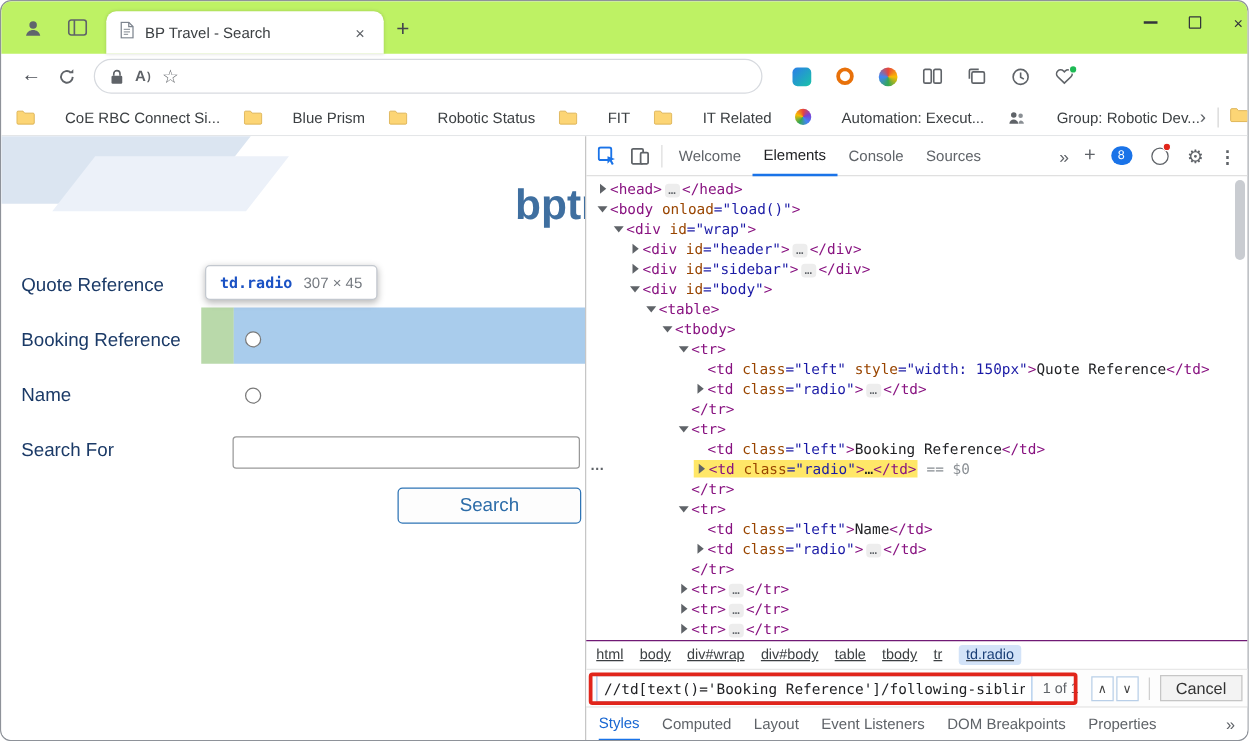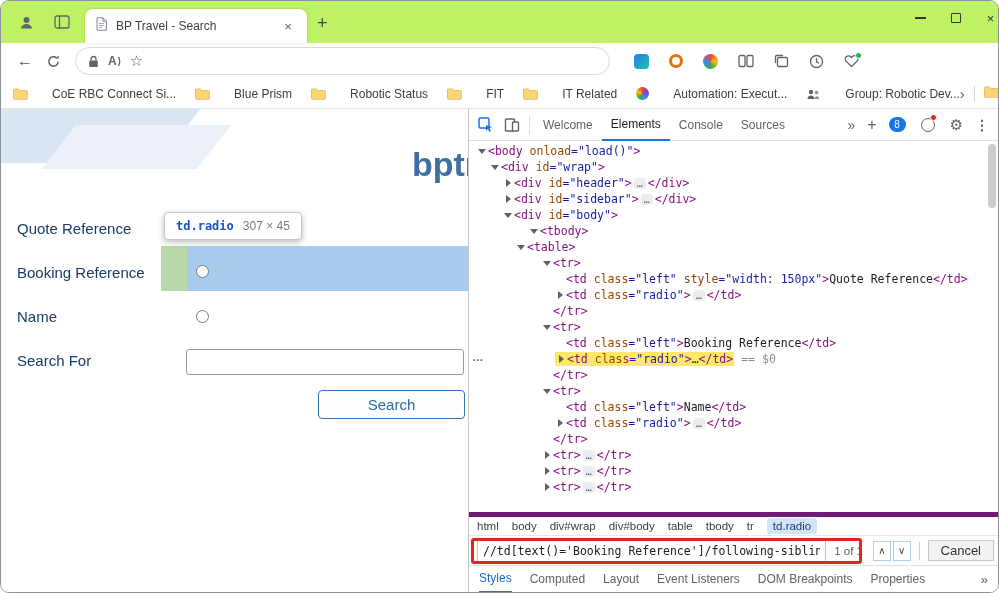--- a/index.html
+++ b/index.html
@@ -102,22 +102,22 @@
   .ar-r::before { content:''; position:absolute; left:3px; top:1px; border-top:4px solid transparent;
                   border-bottom:4px solid transparent; border-left:5px solid #5f6368; }
   .t-tag { color:#881280; } .t-attr { color:#994500; } .t-val { color:#1a1aa6; }
   .t-txt { color:#202124; } .t-pun { color:#202124; }
   .t-ell { color:#5f6368; background:#ededed; border-radius:3px; padding:0 3px; margin:0 2px; font-size:10px; }
   .hl-yellow { background:#ffe768; padding:0 1px; }
   .t-suffix { color:#8a8f94; margin-left:7px; }
   .gutter-dots { position:absolute; left:3px; top:-2px; color:#5f6368; font-weight:bold; font-family:"Liberation Sans", sans-serif; }
   .scroll-thumb { position:absolute; right:2px; top:3px; width:8px; height:64px; background:#c9ccd1; border-radius:4px; }
 
-  .dt-crumbs { height:23px; flex:none; border-top:5px solid #701a75; display:flex; align-items:center;
-               padding:0 8px; gap:13px; font-size:11.5px; color:#3c4043; overflow:hidden; }
+  .dt-crumbs { height:23px; flex:none; border-top:1px solid #701a75; display:flex; align-items:center;
+               padding:0 8px; gap:13px; font-size:11.5px; color:#3c4043; overflow:hidden;text-decoration:underline; }
   .crumb { white-space:nowrap; }
   .crumb.selected { background:#d3e3f8; color:#1a3f77; padding:2px 6px; border-radius:3px; }
 
   .dt-find { height:30px; flex:none; display:flex; align-items:center; padding:0 4px; position:relative;
              border-top:1px solid #e8e8e8; background:#fdfdfd; }
   .red-box { position:absolute; left:2px; top:2px; width:391px; height:26px; border:3px solid #e1251b;
              border-radius:3px; pointer-events:none; z-index:3; }
   .find-input { width:374px; height:22px; border:1px solid #a8c7ea; font-family:"DejaVu Sans Mono", monospace;
                 font-size:11.5px; padding:0 5px; color:#202124; margin-left:4px; }
   .match-count { font-size:11.5px; color:#5f6368; margin:0 8px; white-space:nowrap; }
@@ -352,27 +352,28 @@
           <span class="dt-iconbtn" style="width:20px;">
             <span class="fb-circle"></span>
             <span class="notif-dot"></span>
           </span>
           <span class="dt-glyph" style="font-size:15px;">⚙</span>
           <span class="dt-glyph" style="font-weight:bold;">⋮</span>
         </div>
       </div>
 
       <div class="dt-tree" id="tree">
+          <div class="dt-line" style="padding-left: 8px;"><span class="tw-ar ar-r"></span><span><span class="t-tag">&lt;head&gt;</span><span class="t-ell">…</span><span class="t-tag">&lt;/head&gt;</span></span></div>
           <div class="dt-line" style="padding-left: 8px;"><span class="tw-ar ar-d"></span><span><span class="t-tag">&lt;body </span><span class="t-attr">onload</span><span class="t-val">="load()"</span><span class="t-tag">&gt;</span></span></div>
           <div class="dt-line" style="padding-left: 21px;"><span class="tw-ar ar-d"></span><span><span class="t-tag">&lt;div </span><span class="t-attr">id</span><span class="t-val">="wrap"</span><span class="t-tag">&gt;</span></span></div>
           <div class="dt-line" style="padding-left: 34px;"><span class="tw-ar ar-r"></span><span><span class="t-tag">&lt;div </span><span class="t-attr">id</span><span class="t-val">="header"</span><span class="t-tag">&gt;</span><span class="t-ell">…</span><span class="t-tag">&lt;/div&gt;</span></span></div>
           <div class="dt-line" style="padding-left: 34px;"><span class="tw-ar ar-r"></span><span><span class="t-tag">&lt;div </span><span class="t-attr">id</span><span class="t-val">="sidebar"</span><span class="t-tag">&gt;</span><span class="t-ell">…</span><span class="t-tag">&lt;/div&gt;</span></span></div>
           <div class="dt-line" style="padding-left: 34px;"><span class="tw-ar ar-d"></span><span><span class="t-tag">&lt;div </span><span class="t-attr">id</span><span class="t-val">="body"</span><span class="t-tag">&gt;</span></span></div>
+          <div class="dt-line" style="padding-left: 47px;"><span class="tw-ar ar-d"></span><span><span class="t-tag">&lt;table&gt;</span></span></div>
           <div class="dt-line" style="padding-left: 60px;"><span class="tw-ar ar-d"></span><span><span class="t-tag">&lt;tbody&gt;</span></span></div>
-          <div class="dt-line" style="padding-left: 47px;"><span class="tw-ar ar-d"></span><span><span class="t-tag">&lt;table&gt;</span></span></div>
           <div class="dt-line" style="padding-left: 73px;"><span class="tw-ar ar-d"></span><span><span class="t-tag">&lt;tr&gt;</span></span></div>
           <div class="dt-line" style="padding-left: 86px;"><span class="tw-ar ar-n"></span><span><span class="t-tag">&lt;td </span><span class="t-attr">class</span><span class="t-val">="left"</span><span class="t-pun"> </span><span class="t-attr">style</span><span class="t-val">="width: 150px"</span><span class="t-tag">&gt;</span><span class="t-txt">Quote Reference</span><span class="t-tag">&lt;/td&gt;</span></span></div>
           <div class="dt-line" style="padding-left: 86px;"><span class="tw-ar ar-r"></span><span><span class="t-tag">&lt;td </span><span class="t-attr">class</span><span class="t-val">="radio"</span><span class="t-tag">&gt;</span><span class="t-ell">…</span><span class="t-tag">&lt;/td&gt;</span></span></div>
           <div class="dt-line" style="padding-left: 73px;"><span class="tw-ar ar-n"></span><span><span class="t-tag">&lt;/tr&gt;</span></span></div>
           <div class="dt-line" style="padding-left: 73px;"><span class="tw-ar ar-d"></span><span><span class="t-tag">&lt;tr&gt;</span></span></div>
           <div class="dt-line" style="padding-left: 86px;"><span class="tw-ar ar-n"></span><span><span class="t-tag">&lt;td </span><span class="t-attr">class</span><span class="t-val">="left"</span><span class="t-tag">&gt;</span><span class="t-txt">Booking Reference</span><span class="t-tag">&lt;/td&gt;</span></span></div>
           <div class="dt-line" style="padding-left: 86px;"><span class="gutter-dots">…</span><span class="hl-yellow"><span class="tw-ar ar-r"></span><span class="t-tag">&lt;td </span><span class="t-attr">class</span><span class="t-val">="radio"</span><span class="t-tag">&gt;</span><span class="t-txt">…</span><span class="t-tag">&lt;/td&gt;</span></span><span class="t-suffix">== $0</span></div>
           <div class="dt-line" style="padding-left: 73px;"><span class="tw-ar ar-n"></span><span><span class="t-tag">&lt;/tr&gt;</span></span></div>
           <div class="dt-line" style="padding-left: 73px;"><span class="tw-ar ar-d"></span><span><span class="t-tag">&lt;tr&gt;</span></span></div>
           <div class="dt-line" style="padding-left: 86px;"><span class="tw-ar ar-n"></span><span><span class="t-tag">&lt;td </span><span class="t-attr">class</span><span class="t-val">="left"</span><span class="t-tag">&gt;</span><span class="t-txt">Name</span><span class="t-tag">&lt;/td&gt;</span></span></div>

